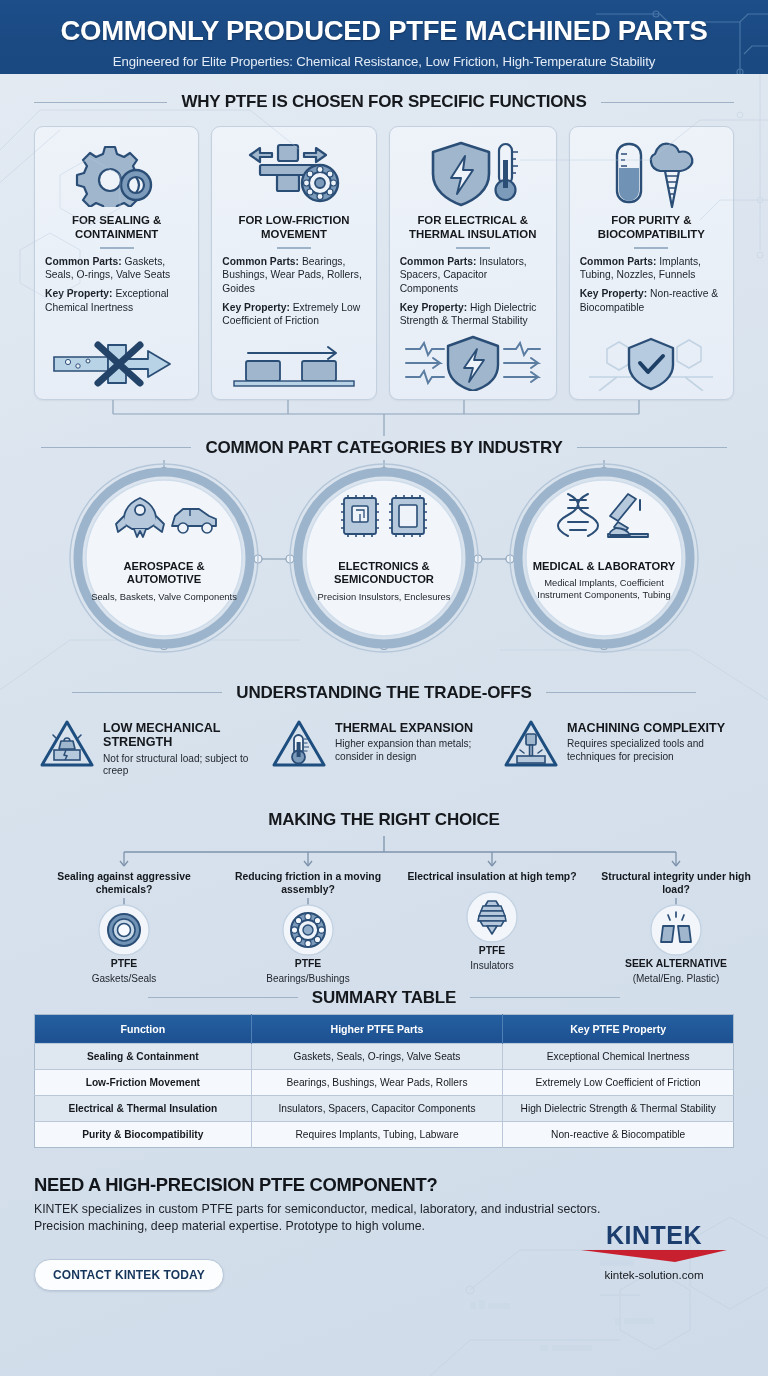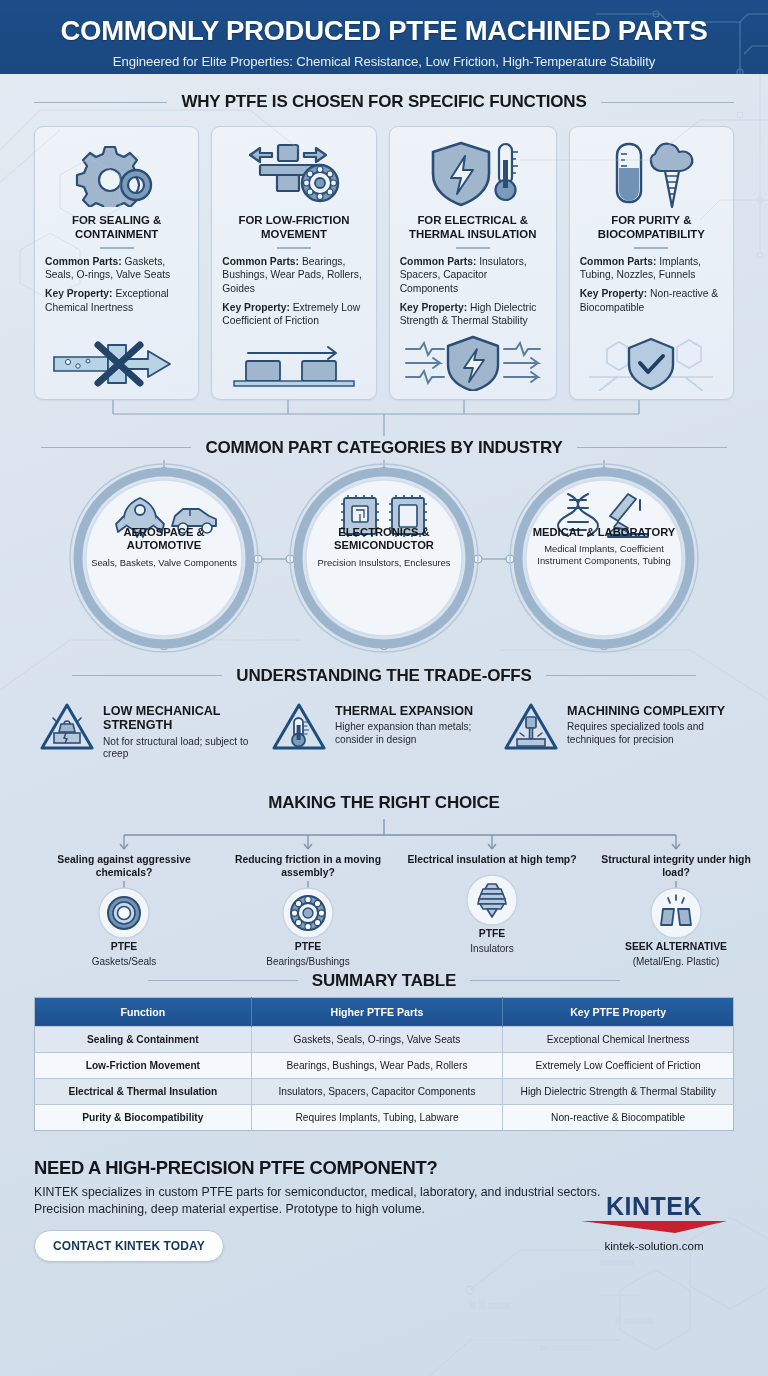--- a/index.html
+++ b/index.html
@@ -85,21 +85,21 @@
   .card-body b { font-weight: bold; }
   .card-foot { margin-top: auto; height: 58px; display: flex; align-items: flex-end; justify-content: center; }
 
   
   .connector-svg { display: block; }
 
   
   .circles { position: relative; height: 196px; margin-top: 2px; }
   .circ-wrap { position: absolute; top: 0; width: 196px; height: 196px; }
   .circ-text {
-    position: absolute; left: 0; right: 0; top: 66px;
+    position: absolute; left: 0; right: 0; top: 100px;
     text-align: center; padding: 0 22px;
   }
   .circ-title { font-size: 11.2px; font-weight: bold; color: #13161a; line-height: 1.2; }
   .circ-desc { font-size: 9.4px; color: #22272e; line-height: 1.26; margin-top: 4px; }
 
   
   .tradeoffs { display: flex; padding: 0 40px; margin-top: 16px; gap: 8px; }
   .to { flex: 1; display: flex; gap: 9px; align-items: flex-start; }
   .to-txt { padding-top: 2px; }
   .to-title { font-size: 12.6px; font-weight: bold; color: #13161a; line-height: 1.14; }
@@ -129,21 +129,21 @@
   table.summary td:last-child { border-right: none; }
   table.summary td.fn { font-weight: bold; }
   table.summary tr.odd td { background: #dfe7f1; }
   table.summary tr.even td { background: #f5f8fc; }
 
   
   .footer { position: relative; padding: 14px 34px 0; margin-top: 12px; }
   .ft-h { font-size: 18.4px; font-weight: bold; color: #12161b; letter-spacing: -0.3px; }
   .ft-p { font-size: 12.3px; color: #1b2028; line-height: 1.35; margin-top: 5px; }
   .cta {
-    display: inline-block; margin-top: 12px;
+    display: inline-block; margin-top: 24px;
     background: #fbfdff; border: 1px solid #b7c6d8; border-radius: 18px;
     padding: 8px 18px; font-size: 12px; font-weight: bold; color: #17365c;
     letter-spacing: .1px; cursor: pointer;
     box-shadow: 0 1px 2px rgba(40,60,90,.12);
   }
   .brand { position: absolute; right: 34px; bottom: 10px; text-align: center; width: 160px; }
   .brand-name { font-size: 25px; font-weight: bold; color: #1b3e6e; letter-spacing: .5px; line-height: 1; }
   .brand-url { font-size: 11.6px; color: #1b2franchise; }
   .brand-url { font-size: 11.6px; color: #16191e; margin-top: 5px; }
 </style>
@@ -485,21 +485,21 @@
           <path d="M84 8 v10" stroke="#2b4e77" stroke-width="2" stroke-linecap="round"></path>
         </svg>
       </div>
       <div class="circ-text">
         <div class="circ-title">MEDICAL &amp; LABORATORY</div>
         <div class="circ-desc">Medical Implants, Coefficient Instrument Components, Tubing</div>
       </div>
     </div>
   </div>
 
-  <div class="sec-head" style="padding:0 34px;margin-top:10px;">
+  <div class="sec-head" style="padding:0 34px;margin-top:27px;">
     <span class="line"></span>
     <span class="txt">UNDERSTANDING THE TRADE-OFFS</span>
     <span class="line"></span>
   </div>
 
   <div class="tradeoffs">
 
     <div class="to">
       <div>
         <svg width="54" height="50" viewBox="0 0 54 50">

